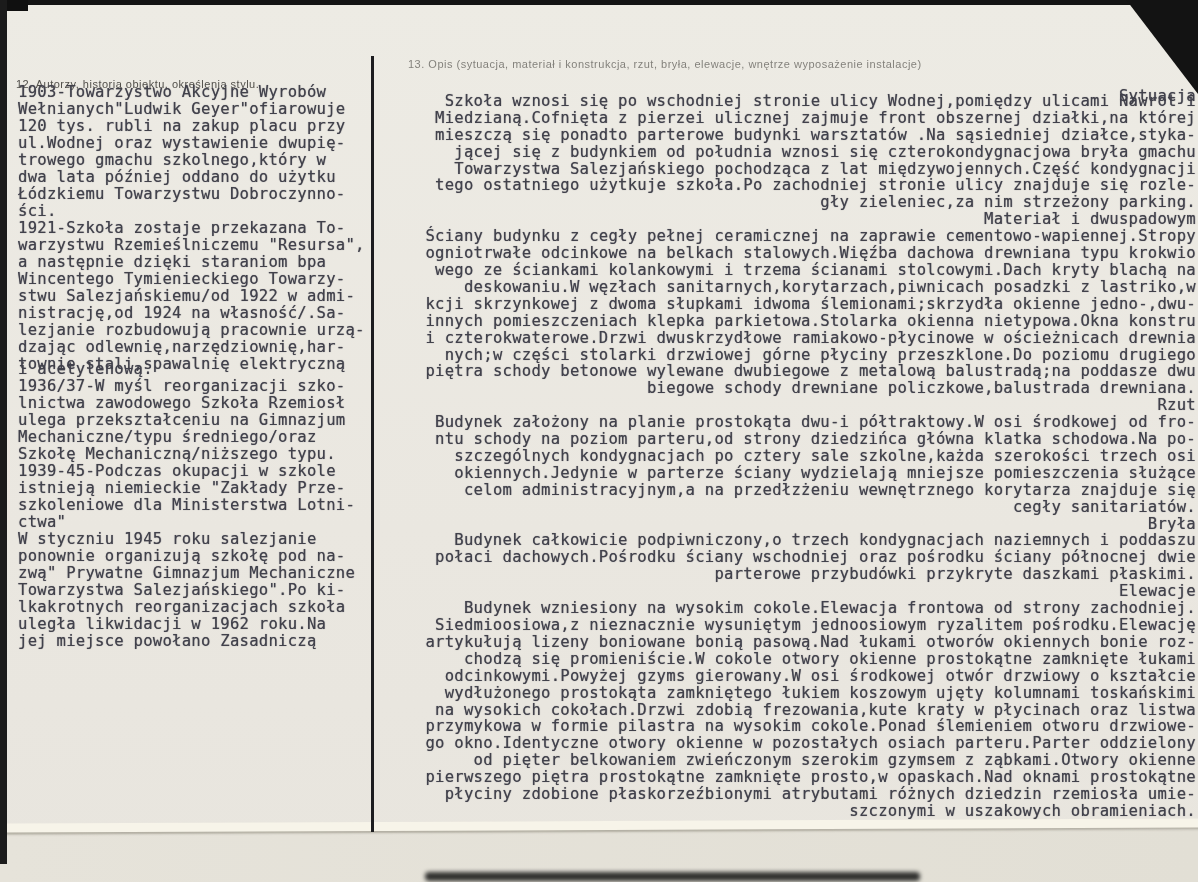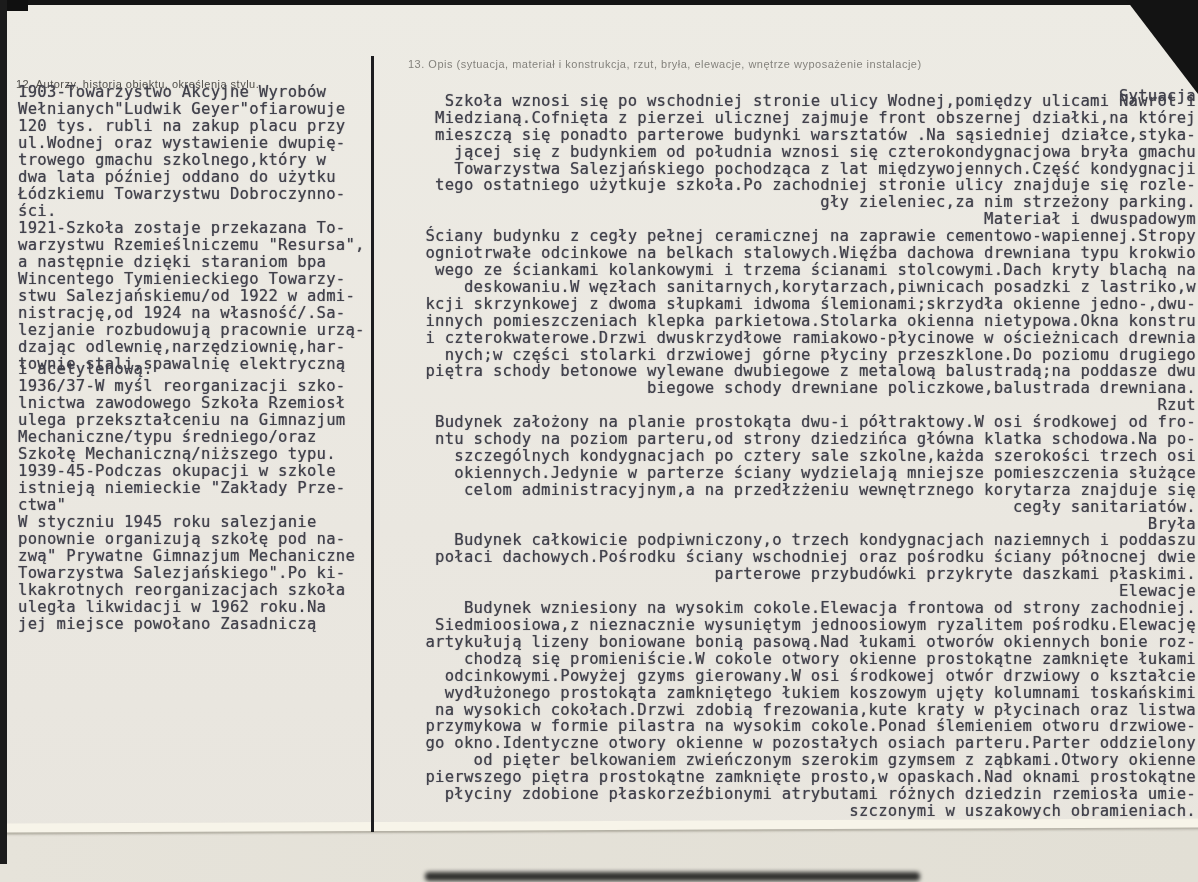--- a/index.html
+++ b/index.html
@@ -79,20 +79,21 @@
       <div class="tline">dzając odlewnię,narzędziownię,har-</div>
       <div class="tline">townie stali,spawalnię elektryczną</div>
       <div class="tline overlap">i acetylenową.</div>
       <div class="tline">1936/37-W myśl reorganizacji szko-</div>
       <div class="tline">lnictwa zawodowego Szkoła Rzemiosł</div>
       <div class="tline">ulega przekształceniu na Gimnazjum</div>
       <div class="tline">Mechaniczne/typu średniego/oraz</div>
       <div class="tline">Szkołę Mechaniczną/niższego typu.</div>
       <div class="tline">1939-45-Podczas okupacji w szkole</div>
       <div class="tline">istnieją niemieckie "Zakłady Prze-</div>
+      <div class="tline">szkoleniowe dla Ministerstwa Lotni-</div>
       <div class="tline">ctwa"</div>
       <div class="tline">W styczniu 1945 roku salezjanie</div>
       <div class="tline">ponownie organizują szkołę pod na-</div>
       <div class="tline">zwą" Prywatne Gimnazjum Mechaniczne</div>
       <div class="tline">Towarzystwa Salezjańskiego".Po ki-</div>
       <div class="tline">lkakrotnych reorganizacjach szkoła</div>
       <div class="tline">uległa likwidacji w 1962 roku.Na</div>
       <div class="tline">jej miejsce powołano Zasadniczą</div>
     </div>
 

